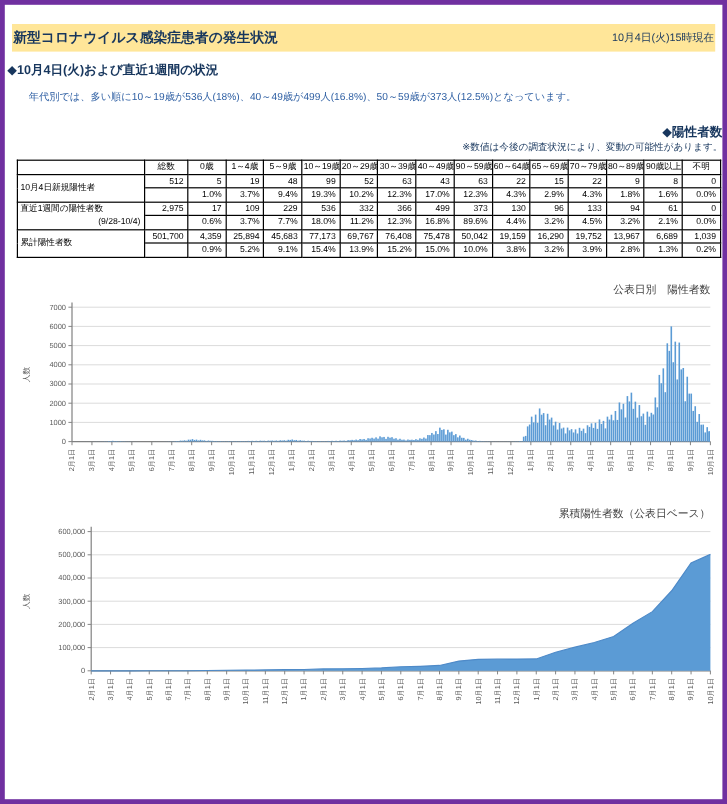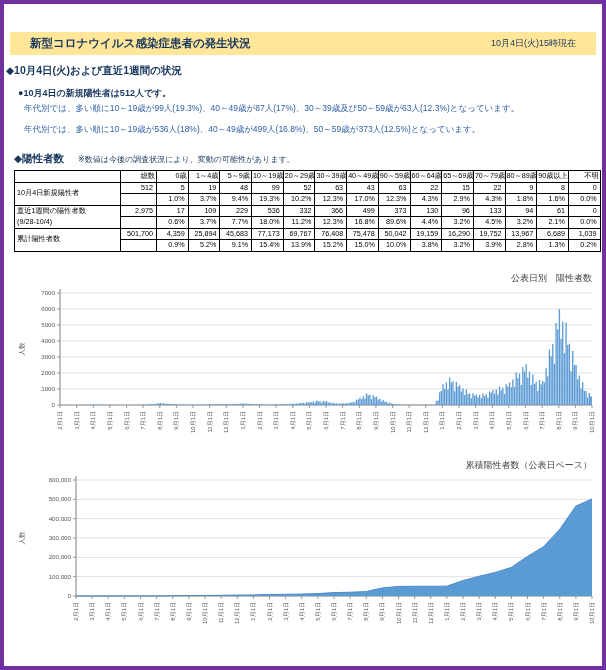--- a/index.html
+++ b/index.html
@@ -2,40 +2,40 @@
 <html><head>
 <meta charset="utf-8">
 <style>
   html,body{margin:0;padding:0;background:#fff;}
   .page{
     position:relative;width:606px;height:670px;box-sizing:border-box;
     border:4px solid #7030A0;background:#fff;overflow:hidden;
     font-family:"Liberation Sans","DejaVu Sans",sans-serif;color:#17365D;
   }
   .header-bar{
-    margin:28px 6px 0 6px;height:23px;background:#FFE699;
-    display:flex;align-items:center;justify-content:space-between;padding:0 20px;box-sizing:border-box;
+    margin:16px 6px 0 6px;height:23px;background:#FFE699;
+    display:flex;align-items:center;justify-content:space-between;padding:0 1px;box-sizing:border-box;
   }
   .header-title{font-size:11.5px;font-weight:bold;color:#17365D;}
   .header-asof{font-size:9px;color:#17365D;}
   .sec-heading{margin:9px 0 0 2px;font-size:10.5px;font-weight:bold;color:#17365D;}
   .bullet-block{margin:9px 0 0 14px;}
   .bullet-head{font-size:9px;font-weight:bold;color:#17365D;}
   .bullet-detail{margin:3px 0 0 6px;font-size:8.5px;color:#2E5FA3;}
-  .sec2-row{display:flex;align-items:flex-end;margin:16px 0 0 10px;}
+  .sec2-row{display:flex;align-items:flex-end;margin:16px 0 0 10px;flex-direction:column;}
   .sec2-note{font-size:8px;margin-left:14px;color:#17365D;padding-bottom:1px;}
   table.stats{
     margin:4px 10px 0 10px;border-collapse:collapse;table-layout:fixed;width:586px;
     font-size:7.2px;color:#000;
   }
   table.stats td,table.stats th{
     border:1px solid #000;padding:0 3px 0 1px;height:10.5px;line-height:10.5px;
     overflow:hidden;white-space:nowrap;font-weight:normal;
   }
-  table.stats th{text-align:right;padding:0 1px;}
+  table.stats th{text-align:center;padding:0 1px;}
   table.stats td.num{text-align:right;}
   table.stats td.lbl{text-align:left;padding-left:2px;}
   table.stats tr.grp-end td{border-bottom:1.6px solid #000;}
   table.stats{border:1.6px solid #000;}
   .chart-wrap{margin:0 10px;}
   .chart-title{font-size:9px;color:#404040;text-align:right;}
   .ct1{margin-top:20px;}
   .ct2{margin-top:6px;}
   svg{display:block;}
 </style>
@@ -44,24 +44,20 @@
 
 <div class="page" style="border-color: rgb(112, 48, 160);">
 
   <div class="header-bar" style="background: rgb(255, 230, 153);">
     <span class="header-title">新型コロナウイルス感染症患者の発生状況</span>
     <span class="header-asof">10月4日(火)15時現在</span>
   </div>
 
   <div class="sec-heading">◆10月4日(火)および直近1週間の状況</div>
 
-  <div class="bullet-block">
-    <div class="bullet-head">●10月4日の新規陽性者は512人です。</div>
-    <div class="bullet-detail">年代別では、多い順に10～19歳が99人(19.3%)、40～49歳が87人(17%)、30～39歳及び50～59歳が63人(12.3%)となっています。</div>
-  </div>
 
   <div class="bullet-block">
     <div class="bullet-detail">年代別では、多い順に10～19歳が536人(18%)、40～49歳が499人(16.8%)、50～59歳が373人(12.5%)となっています。</div>
   </div>
 
   <div class="sec2-row">
     <span class="sec-heading" style="margin:0;">◆陽性者数</span>
     <span class="sec2-note">※数値は今後の調査状況により、変動の可能性があります。</span>
   </div>
 
@@ -136,21 +132,21 @@
           <td class="num">4.3%</td>
           <td class="num">2.9%</td>
           <td class="num">4.3%</td>
           <td class="num">1.8%</td>
           <td class="num">1.6%</td>
           <td class="num">0.0%</td>
         </tr>
         <tr>
           <td rowspan="2" class="lbl">
             <div>直近1週間の陽性者数</div>
-            <div style="text-align: left;">(9/28-10/4)</div>
+            <div style="text-align: right;">(9/28-10/4)</div>
           </td>
           <td class="num">2,975</td>
           <td class="num">17</td>
           <td class="num">109</td>
           <td class="num">229</td>
           <td class="num">536</td>
           <td class="num">332</td>
           <td class="num">366</td>
           <td class="num">499</td>
           <td class="num">373</td>

